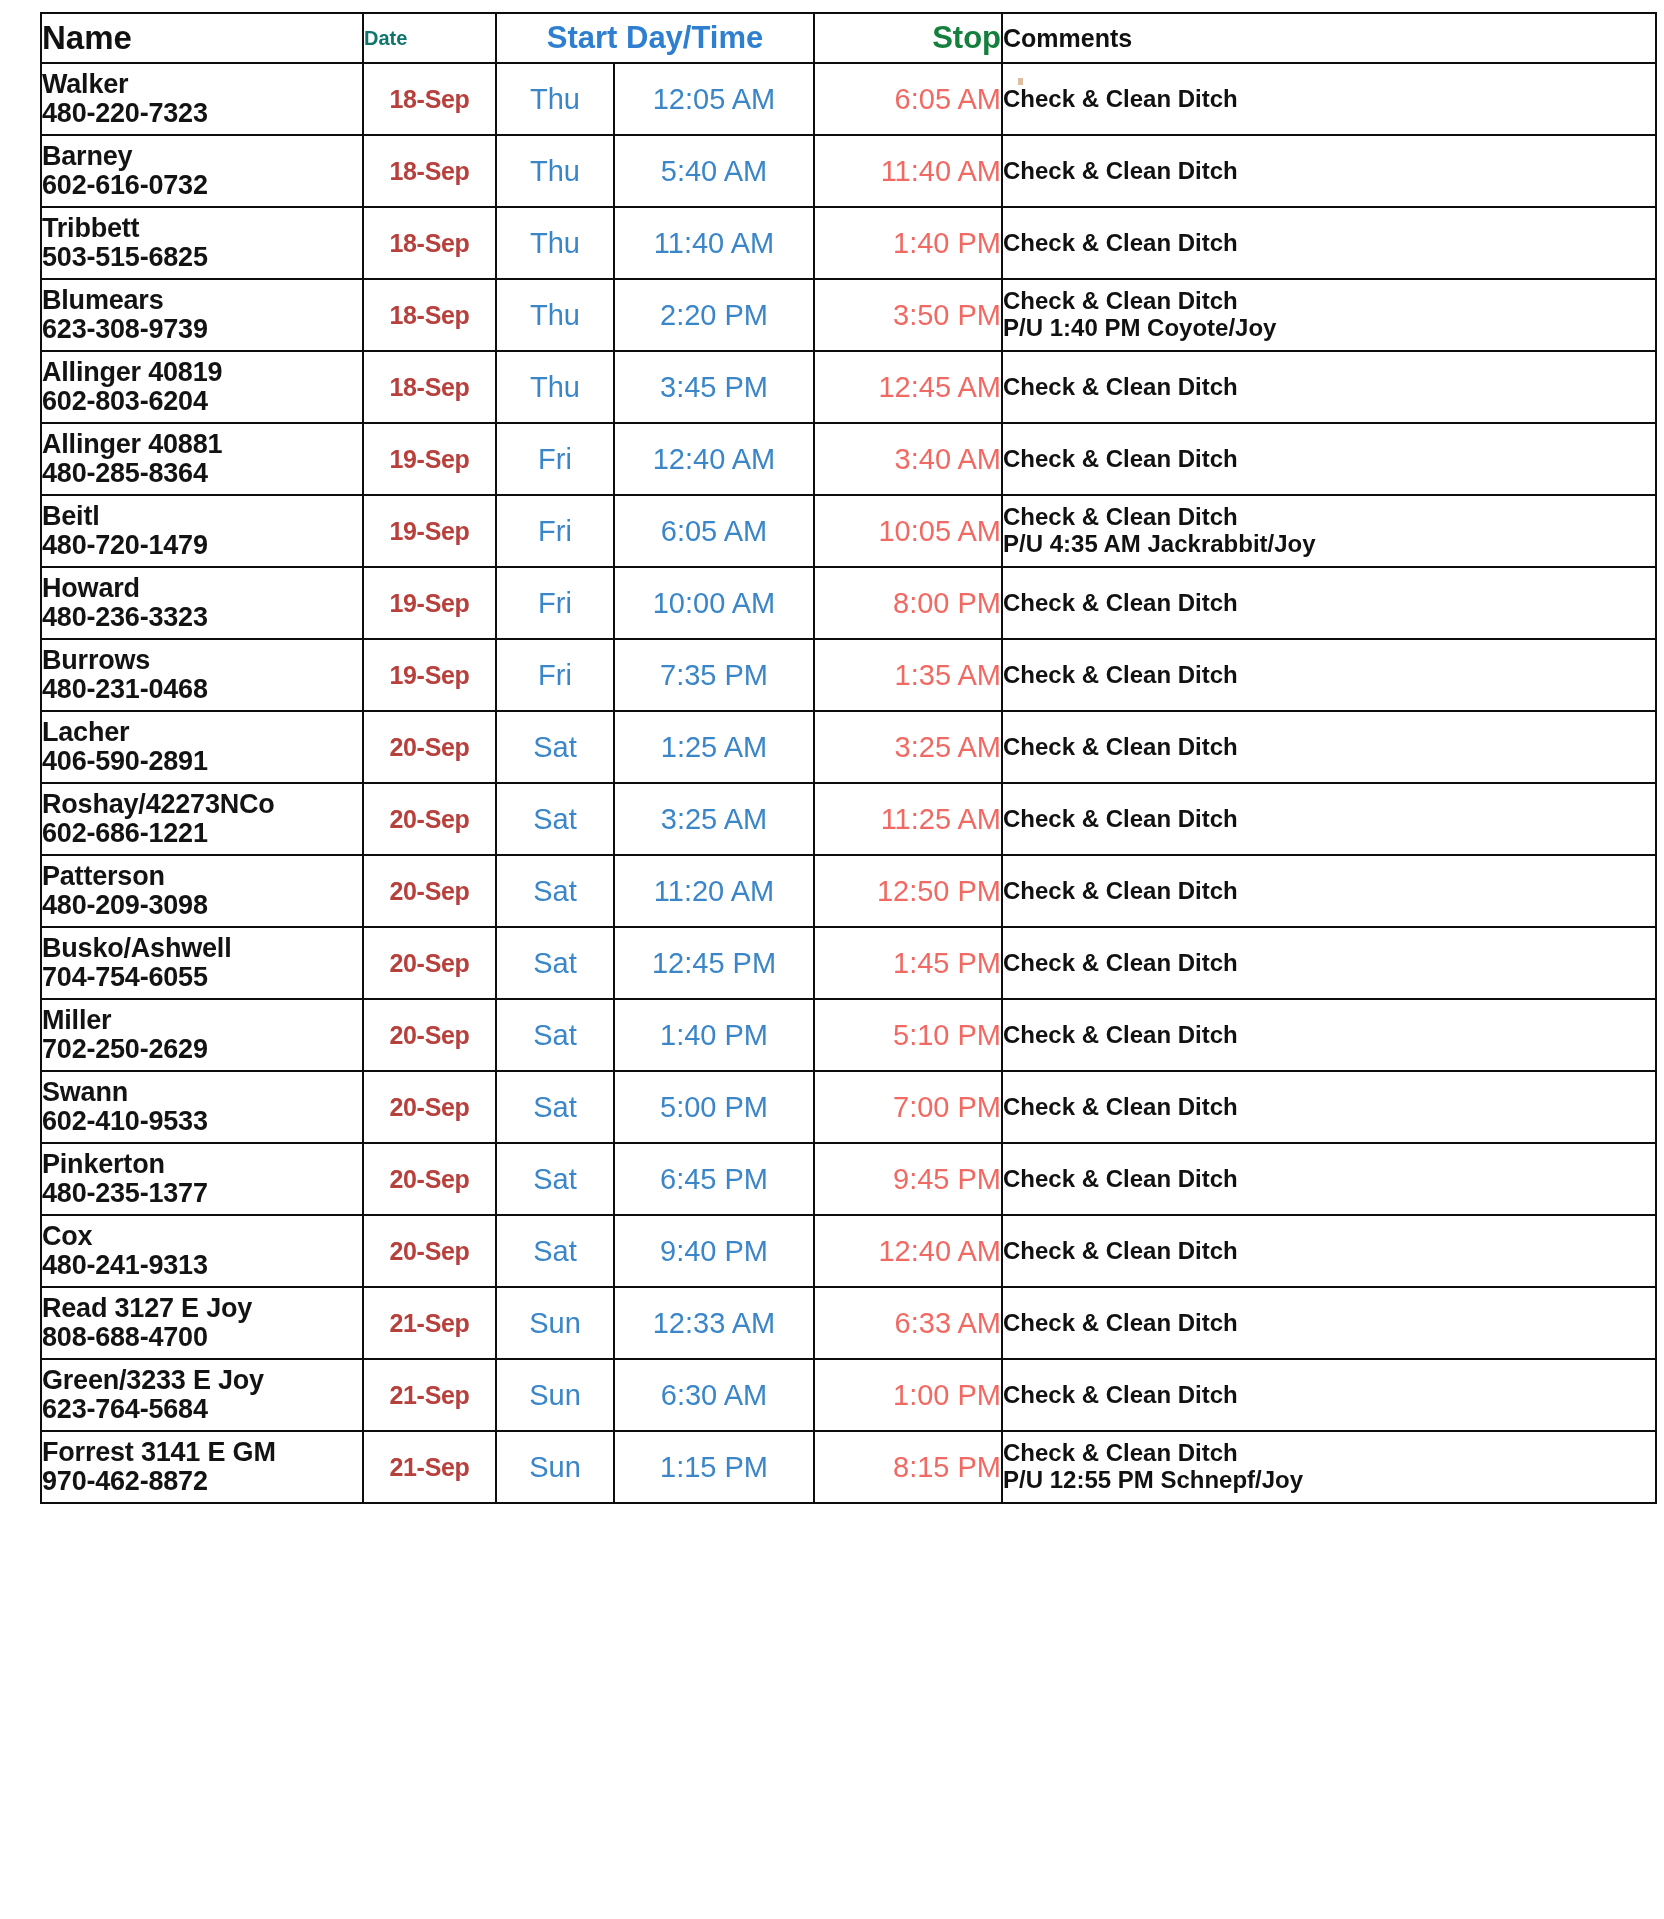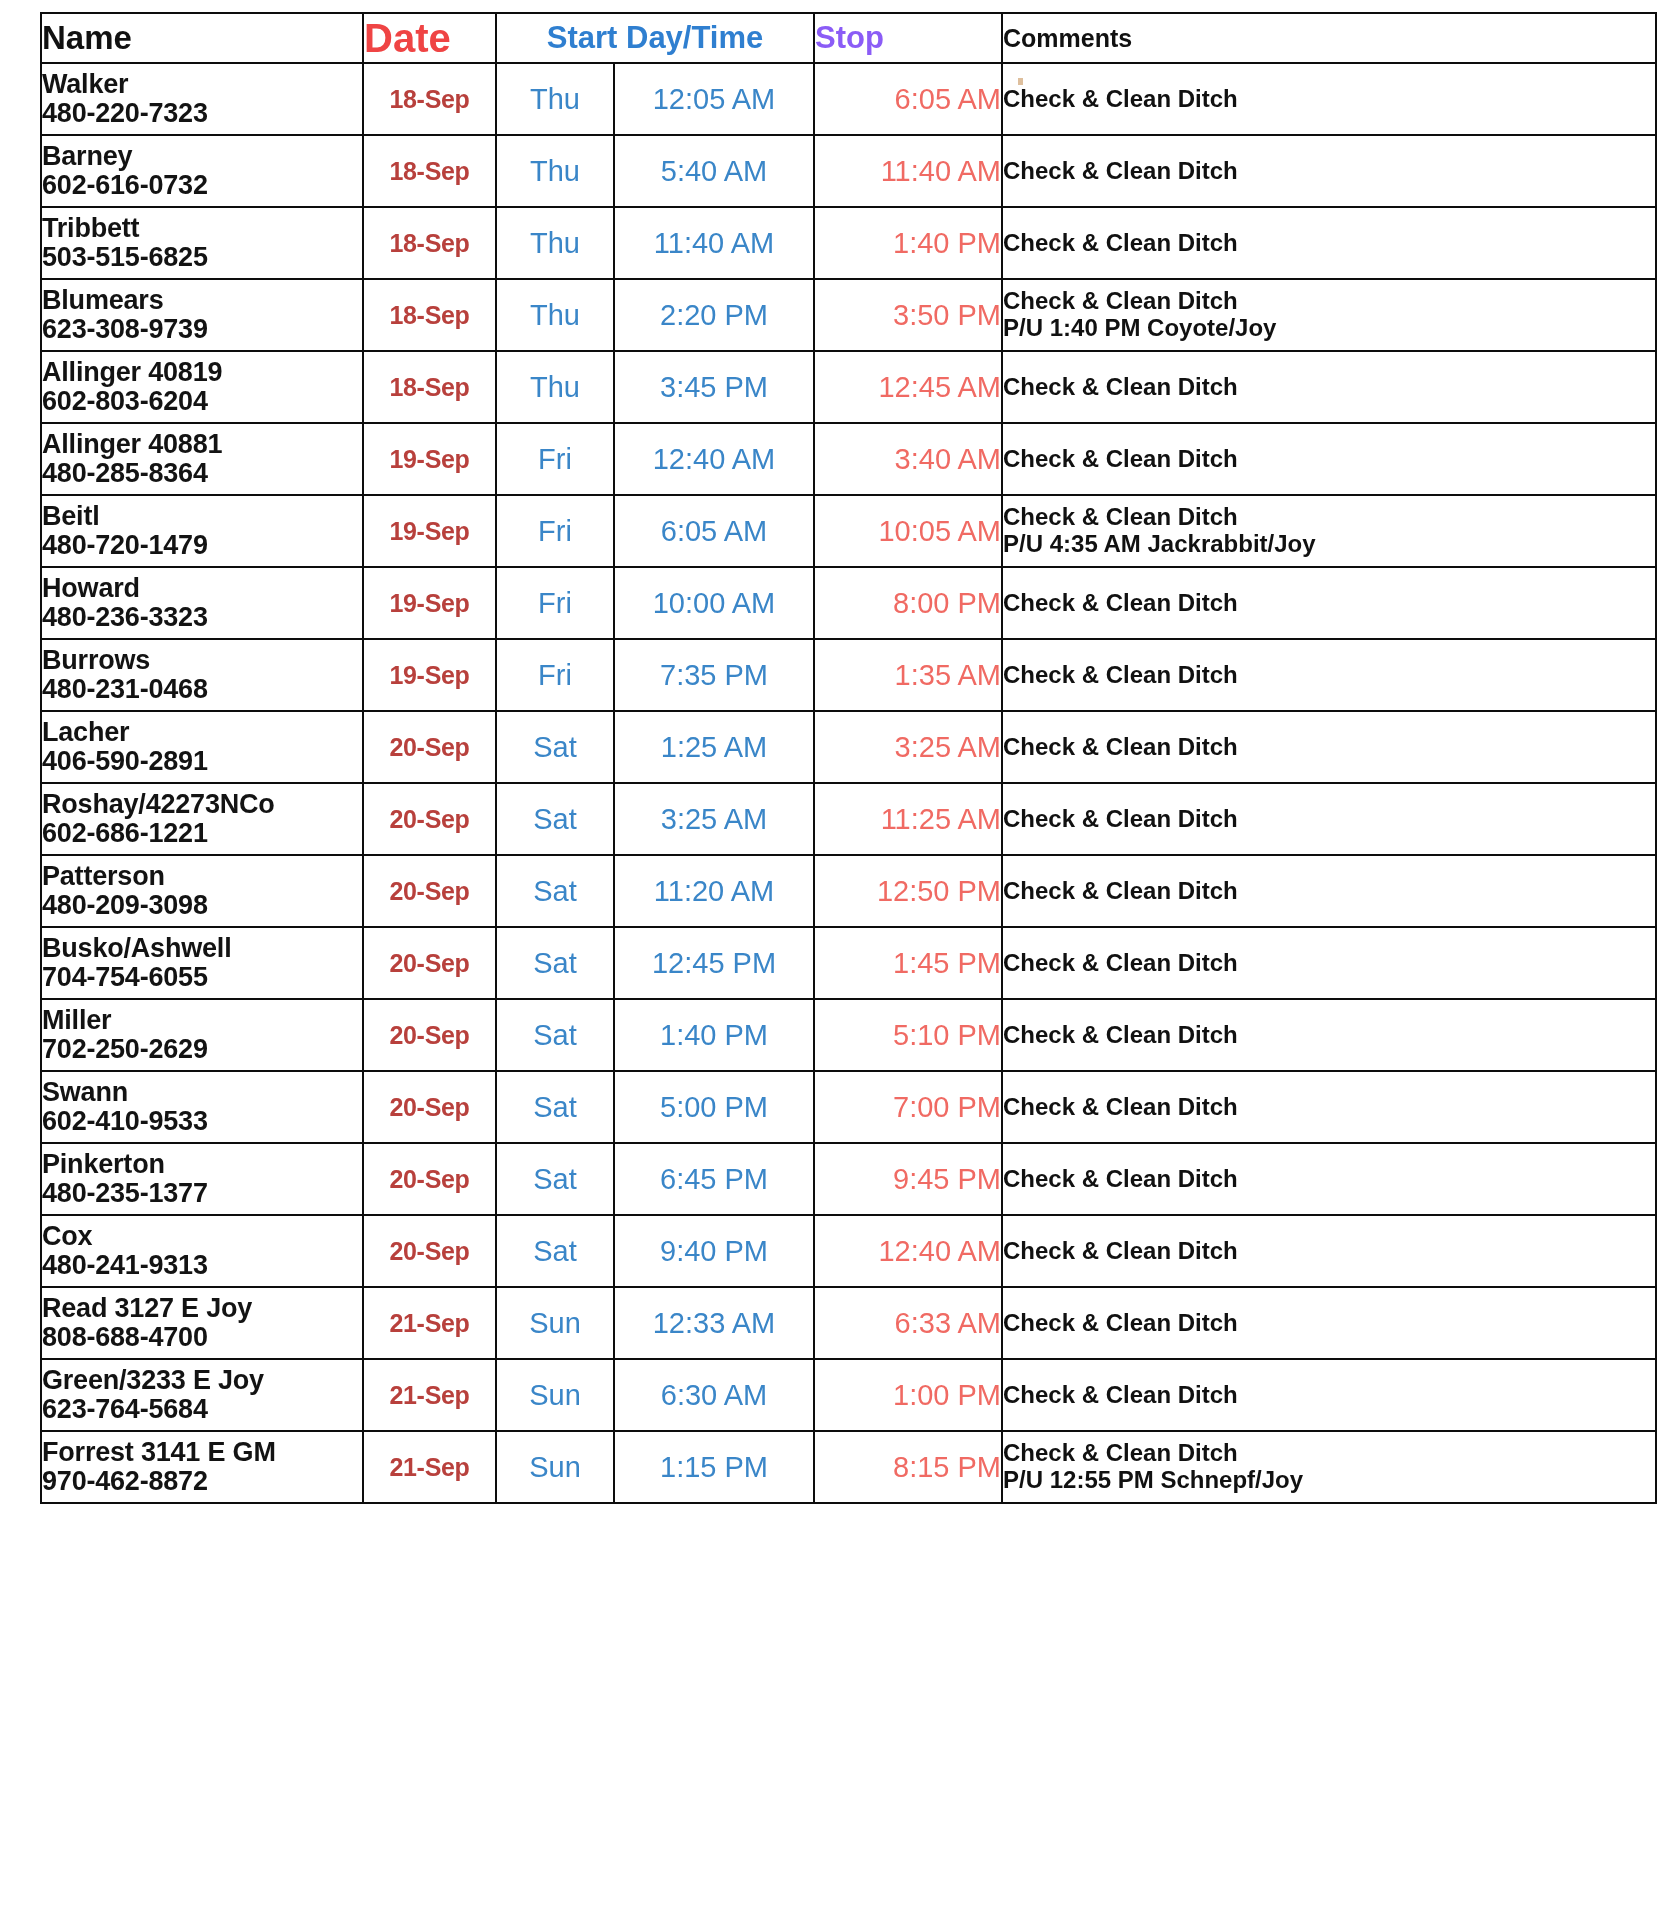--- a/index.html
+++ b/index.html
@@ -40,23 +40,23 @@
   }
   
   thead th {
     height: 48px;
     text-align: left;
     font-weight: bold;
     padding: 0 8px;
     white-space: nowrap;
   }
   th.h-name   { font-size: 33px; color: #111; padding-left: 10px; }
-  th.h-date   { font-size: 40px; color: #ef4444; padding-left: 12px; }
+  th.h-date   { font-size: 20px; color: #0f766e; padding-left: 12px; }
   th.h-day    { font-size: 31px; color: #2f7fd0; text-align: center; padding: 0; }
-  th.h-stop   { font-size: 31px; color: #8b5cf6; text-align: left; padding: 0; border-radius: 10px; }
+  th.h-stop   { font-size: 31px; color: #15803d; text-align: right; padding: 0; border-radius: 10px; }
   th.h-comm   { font-size: 25px; color: #111; padding-left: 10px; }
 
   
   td.cell-name {
     padding: 5px 6px 7px 10px;
     line-height: 1.08;
   }
   .nm-line1 {
     font-size: 27px;
     font-weight: bold;

